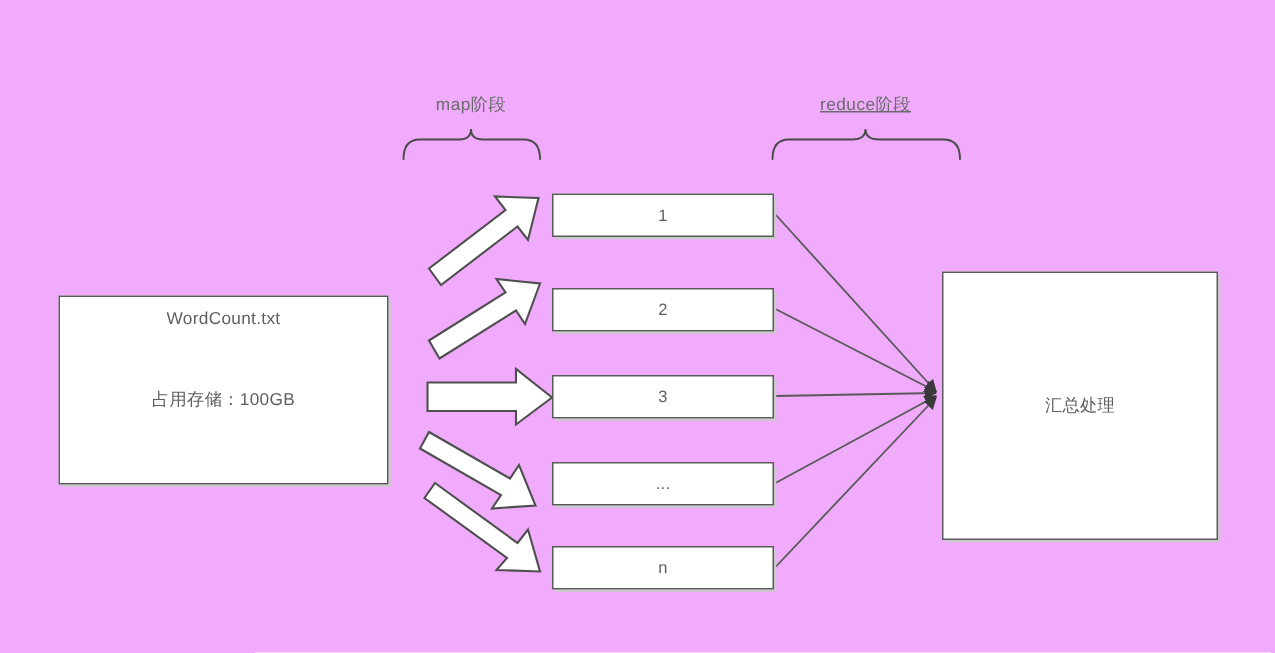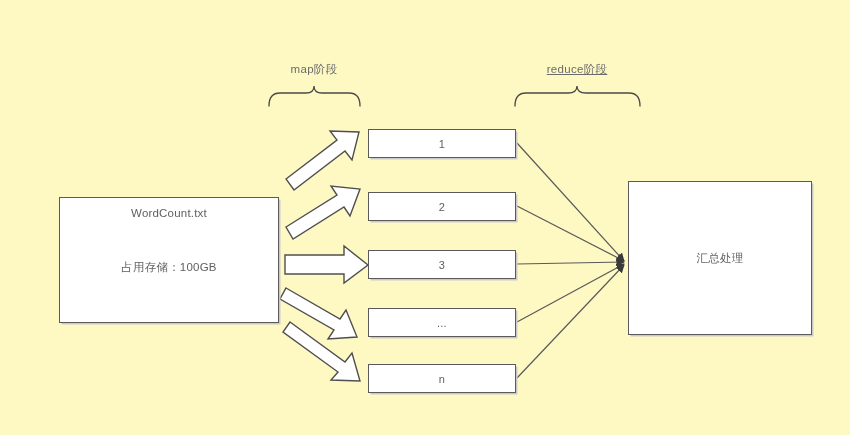--- a/index.html
+++ b/index.html
@@ -4,21 +4,21 @@
 <style>
   html, body {
     margin: 0;
     padding: 0;
     background: #ffffff;
   }
   #canvas {
     position: relative;
     width: 850px;
     height: 435px;
-    background: #fef9c3;
+    background: #f0abfc;
     font-family: "Liberation Sans", "DejaVu Sans", sans-serif;
     overflow: hidden;
   }
   .svg-layer {
     position: absolute;
     left: 0;
     top: 0;
     width: 850px;
     height: 435px;
   }
@@ -36,21 +36,20 @@
     font-size: 11.5px;
     letter-spacing: 0.2px;
   }
   #source-box {
     left: 39px;
     top: 197px;
     width: 220px;
     height: 126px;
     justify-content: flex-start;
     padding-top: 8px;
-    margin-left: 20px;
   }
   #source-box .title-line {
     font-size: 11.5px;
     line-height: 14px;
     color: #5f5f5f;
   }
   #source-box .storage-line {
     margin-top: 40px;
     font-size: 11.5px;
     line-height: 14px;
@@ -64,21 +63,21 @@
   }
   #map-box-0 { top: 129px; }
   #map-box-1 { top: 192px; }
   #map-box-2 { top: 250px; }
   #map-box-3 { top: 308px; }
   #map-box-4 { top: 364px; }
   #reduce-box {
     left: 628px;
     top: 181px;
     width: 184px;
-    height: 154px;
+    height: 179px;
     font-size: 11.5px;
   }
   .stage-label {
     position: absolute;
     color: #6b6b6b;
     font-size: 11.5px;
     letter-spacing: 0.3px;
     white-space: nowrap;
     text-align: center;
   }

